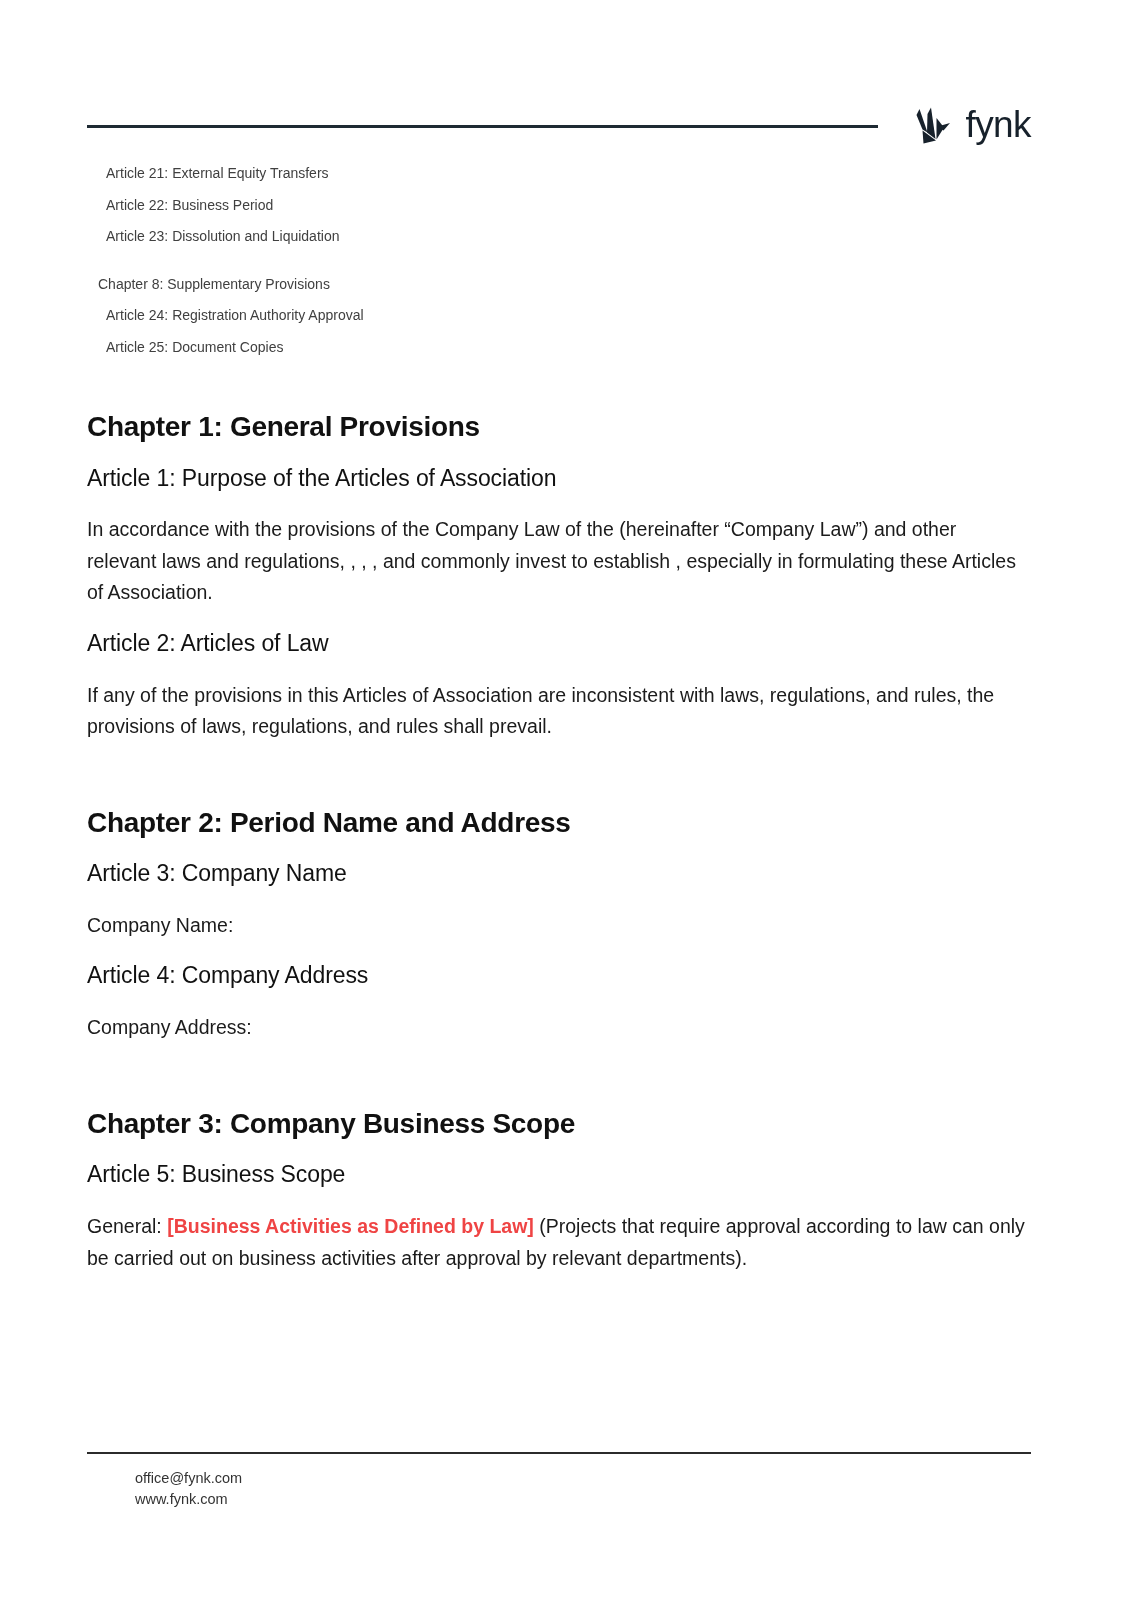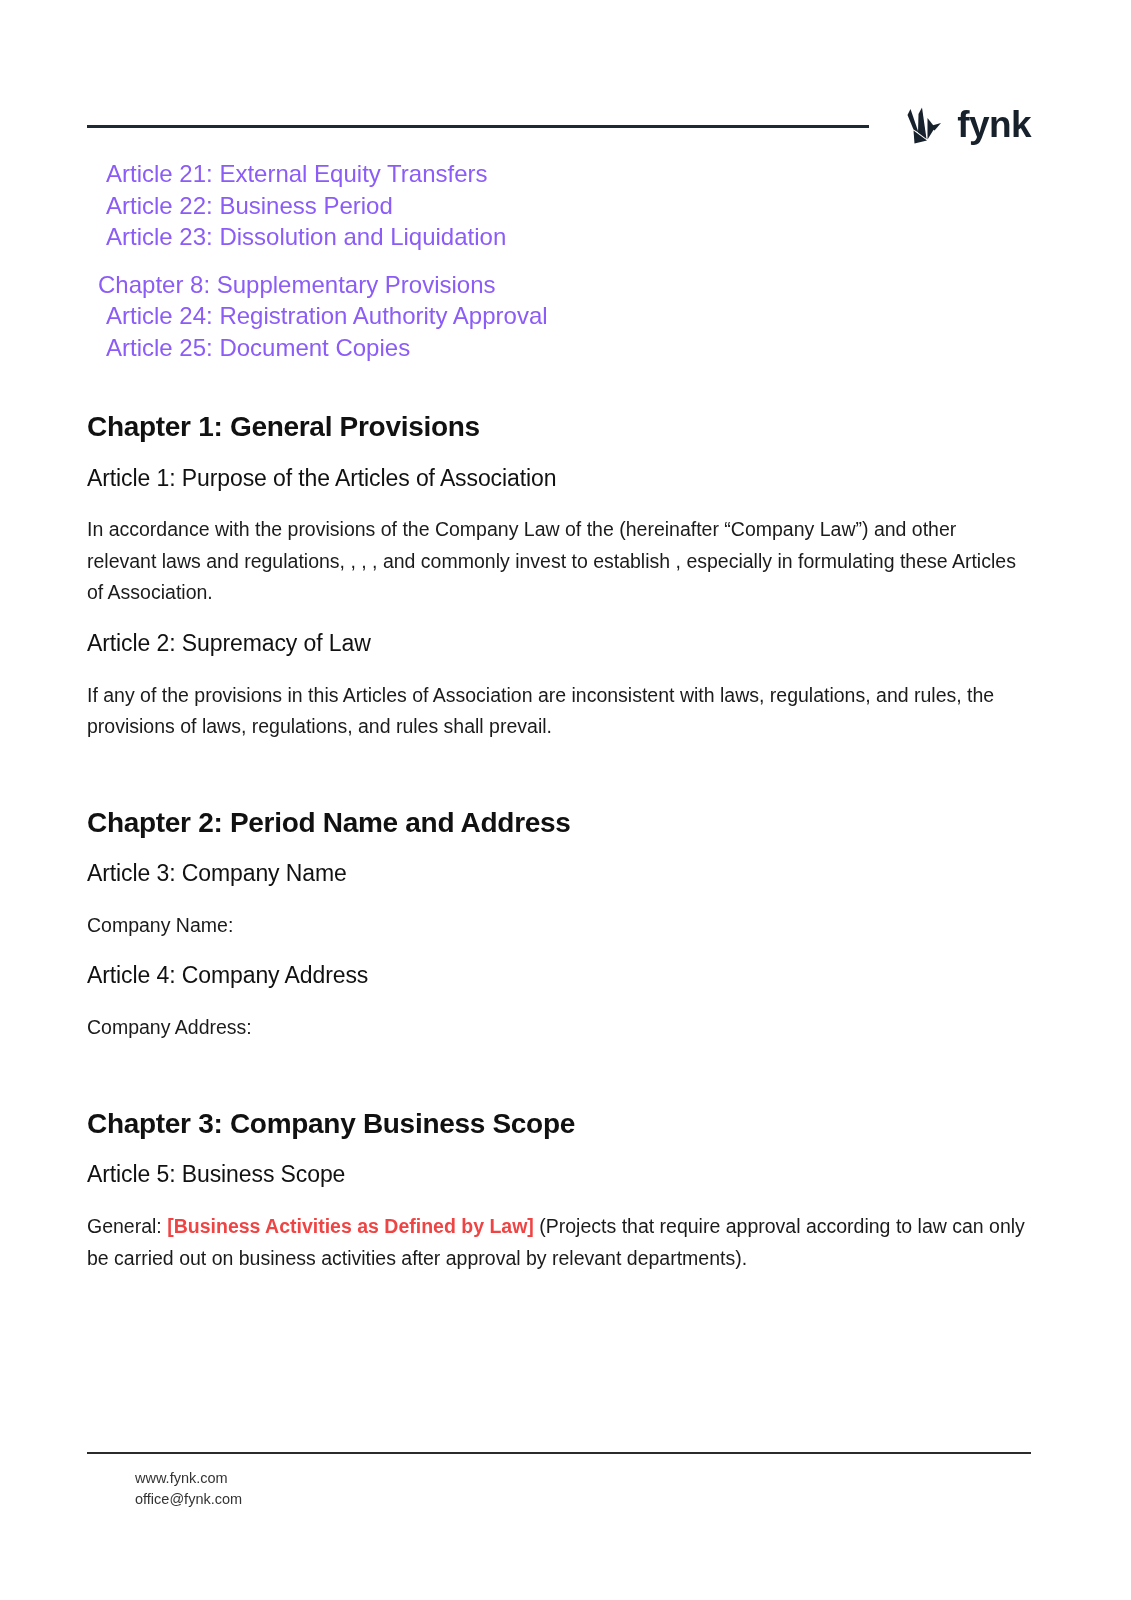--- a/index.html
+++ b/index.html
@@ -45,21 +45,21 @@
     align-items: center;
     gap: 10px;
   }
   .brand-mark {
     display: block;
     width: 46px;
     height: 40px;
   }
   .brand-name {
     font-size: 37px;
-    font-weight: 700;
+    font-weight: 400;
     letter-spacing: -0.6px;
     color: #17212b;
     line-height: 1;
     padding-bottom: 3px;
   }
 
   
   .content {
     position: absolute;
     left: 87px;
@@ -67,23 +67,23 @@
     width: 944px;
   }
 
   
   .toc {
     margin: 0 0 0 0;
     padding: 0;
     list-style: none;
   }
   .toc-item {
-    font-size: 24px;
+    font-size: 14px;
     line-height: 31.5px;
-    color: #8b5cf6;
+    color: #404040;
     white-space: nowrap;
   }
   .toc-item.level-chapter { padding-left: 11px; margin-top: 16px; }
   .toc-item.level-article { padding-left: 19px; }
 
   h1.chapter-title {
     font-size: 28px;
     font-weight: 700;
     letter-spacing: -0.3px;
     color: #111111;
@@ -162,21 +162,21 @@
       <li class="toc-item level-chapter">Chapter 8: Supplementary Provisions</li>
       <li class="toc-item level-article">Article 24: Registration Authority Approval</li>
       <li class="toc-item level-article">Article 25: Document Copies</li>
     </ul>
 
     <h1 class="chapter-title">Chapter 1: General Provisions</h1>
 
     <h2 class="article-title">Article 1: Purpose of the Articles of Association</h2>
     <p class="body-text">In accordance with the provisions of the Company Law of the (hereinafter “Company Law”) and other relevant laws and regulations, , , , and commonly invest to establish , especially in formulating these Articles of Association.</p>
 
-    <h2 class="article-title">Article 2: Supremacy of Law</h2>
+    <h2 class="article-title">Article 2: Articles of Law</h2>
     <p class="body-text">If any of the provisions in this Articles of Association are inconsistent with laws, regulations, and rules, the provisions of laws, regulations, and rules shall prevail.</p>
 
     <div class="spacer-chapter"></div>
     <h1 class="chapter-title">Chapter 2: Period Name and Address</h1>
 
     <h2 class="article-title">Article 3: Company Name</h2>
     <p class="body-text">Company Name:</p>
 
     <h2 class="article-title">Article 4: Company Address</h2>
     <p class="body-text">Company Address:</p>
@@ -185,18 +185,18 @@
     <h1 class="chapter-title">Chapter 3: Company Business Scope</h1>
 
     <h2 class="article-title">Article 5: Business Scope</h2>
     <p class="body-text"><span>General: </span><b>[Business Activities as Defined by Law]</b><span> (Projects that require approval according to law can only be carried out on business activities after approval by relevant departments).</span></p>
 
   </div>
 
   <div class="footer">
     <div class="footer-rule"></div>
     <div class="footer-lines">
+      <div class="footer-line">office@fynk.com</div>
       <div class="footer-line">www.fynk.com</div>
-      <div class="footer-line">office@fynk.com</div>
     </div>
   </div>
 
 </div>
 
 </body></html>

